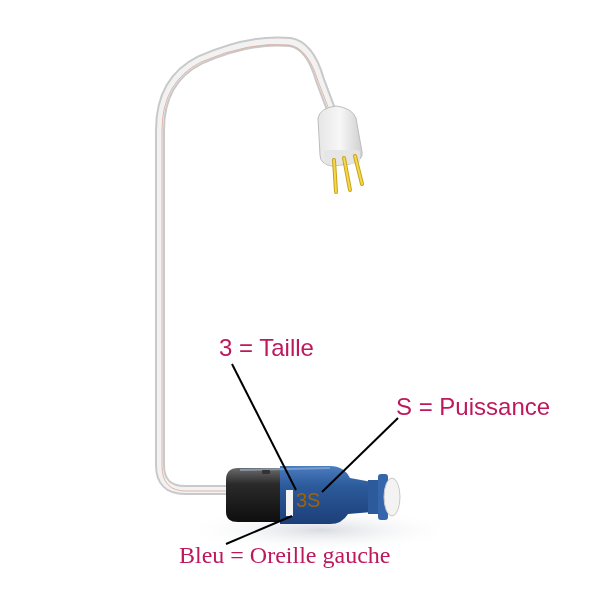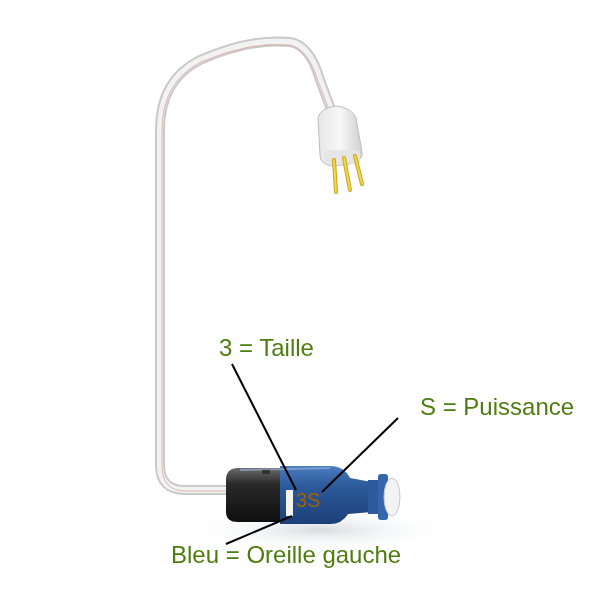--- a/index.html
+++ b/index.html
@@ -7,29 +7,29 @@
       position: relative;
       width: 600px;
       height: 600px;
       overflow: hidden;
       background: #ffffff;
       font-family: "Liberation Sans", sans-serif;
     }
     .stage svg.art { position: absolute; left: 0; top: 0; }
     .label {
       position: absolute;
-      color: #4d7c0f;
+      color: #be185d;
       font-size: 24px;
       line-height: 1;
       white-space: nowrap;
       font-family: "Liberation Sans", sans-serif;
     }
     .lbl-size { left: 219px; top: 336px; }
-    .lbl-power { left: 420px; top: 395px; }
-    .lbl-ear { left: 171px; top: 543px; }
+    .lbl-power { left: 396px; top: 395px; }
+    .lbl-ear { left: 179px; top: 543px; font-family: Liberation Serif, serif; }
     .code-text {
       position: absolute;
       left: 296px; top: 490px;
       color: #a16207;
       font-size: 20px;
       font-family: "Liberation Sans", sans-serif;
       line-height: 1;
     }
   </style>
 </head>

